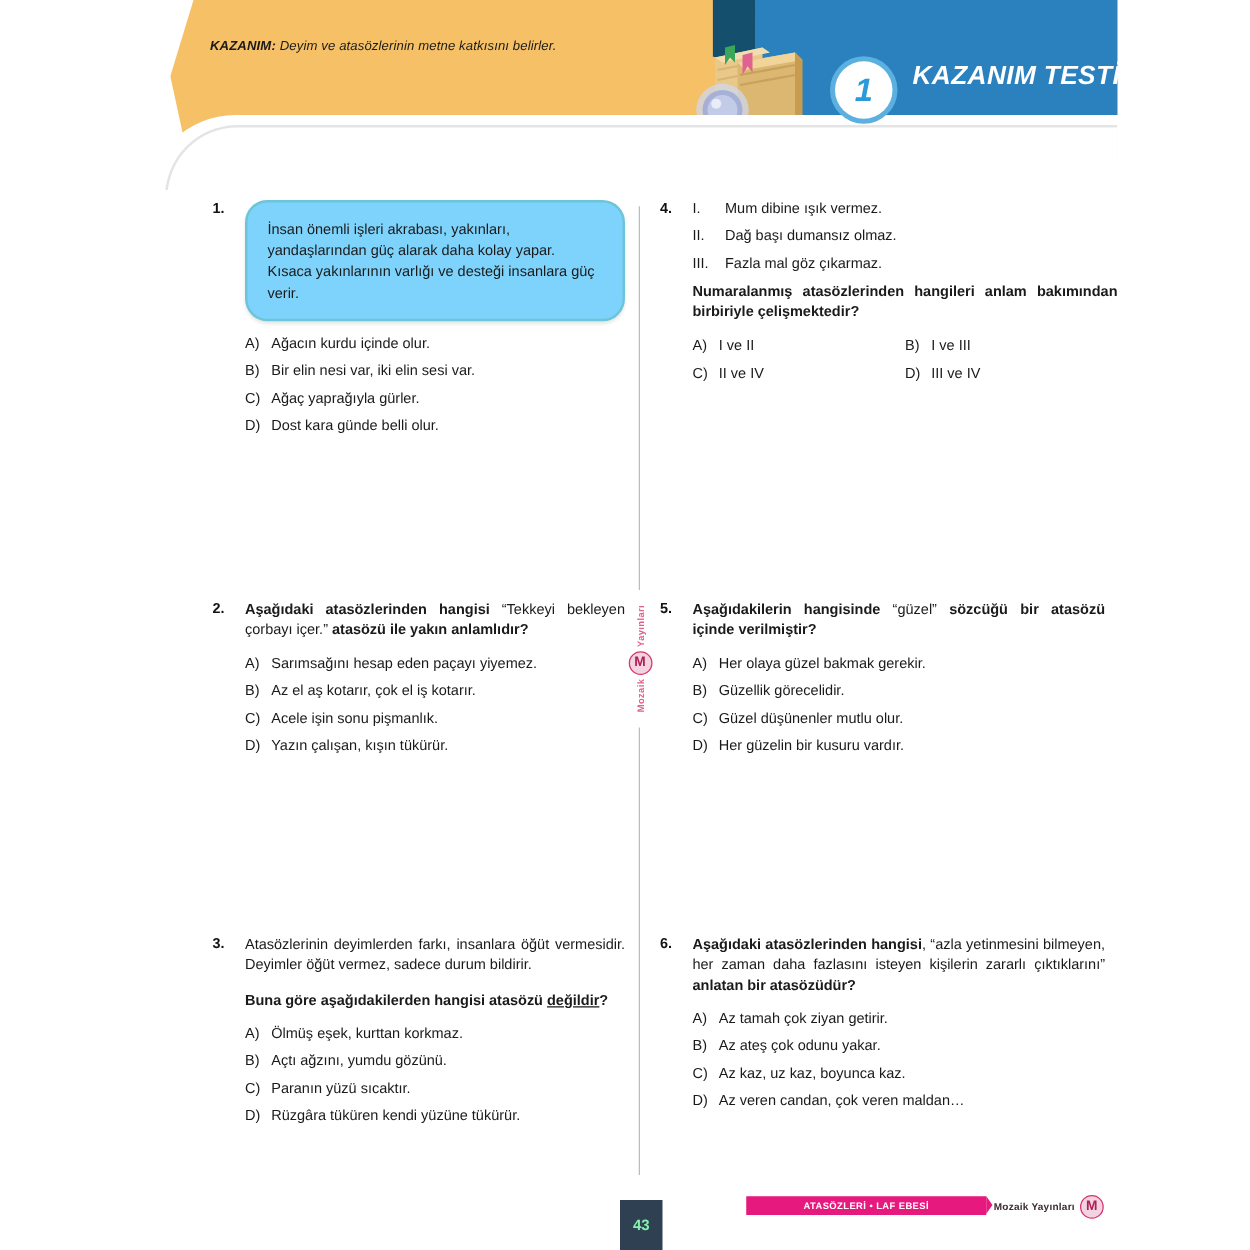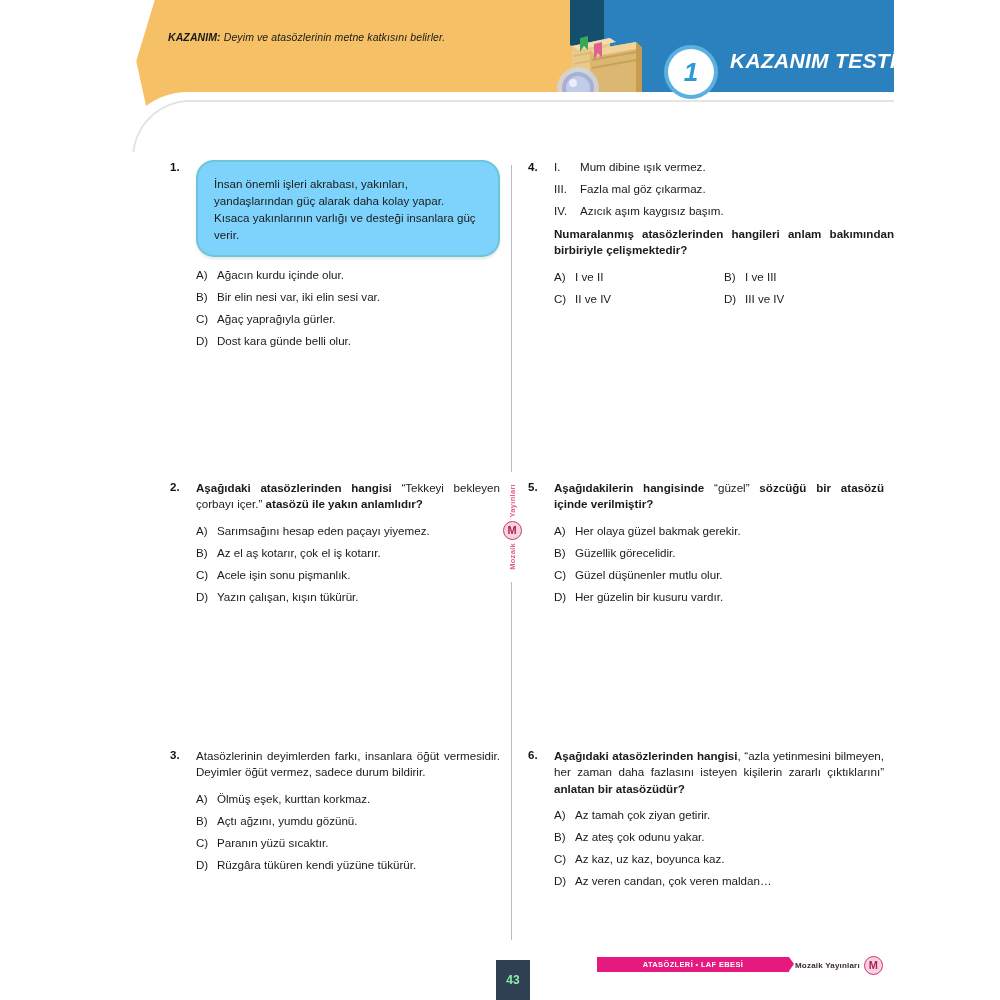--- a/index.html
+++ b/index.html
@@ -292,20 +292,21 @@
           </div>
         </div>
       </div>
     </div>
 
     <div class="q" style="top:748px;">
       <div class="q-row">
         <div class="q-num">3.</div>
         <div class="q-body">
           <div class="stem">Atasözlerinin deyimlerden farkı, insanlara öğüt vermesidir. Deyimler öğüt vermez, sadece durum bildirir.</div>
+          <div class="stem" style="margin-top:12px;"><b>Buna göre aşağıdakilerden hangisi atasözü </b><b><u>değildir</u></b><b>?</b></div>
           <div class="opts">
             <div class="opt">
               <div class="opt-k">A)</div>
               <div class="opt-t">Ölmüş eşek, kurttan korkmaz.</div>
             </div>
             <div class="opt">
               <div class="opt-k">B)</div>
               <div class="opt-t">Açtı ağzını, yumdu gözünü.</div>
             </div>
             <div class="opt">
@@ -327,26 +328,26 @@
     <div class="q" style="top:160px;">
       <div class="q-row">
         <div class="q-num">4.</div>
         <div class="q-body">
           <div>
             <div class="roman">
               <div class="roman-k">I.</div>
               <div class="roman-t">Mum dibine ışık vermez.</div>
             </div>
             <div class="roman">
+              <div class="roman-k">II.</div>
+              <div class="roman-t">Dağ başı dumansız olmaz.</div>
+            </div>
+            <div class="roman">
               <div class="roman-k">III.</div>
               <div class="roman-t">Fazla mal göz çıkarmaz.</div>
-            </div>
-            <div class="roman">
-              <div class="roman-k">IV.</div>
-              <div class="roman-t">Azıcık aşım kaygısız başım.</div>
             </div>
           </div>
           <div class="stem" style="margin-top:4px;"><b>Numaralanmış atasözlerinden hangileri anlam bakımından birbiriyle çelişmektedir?</b></div>
           <div class="opts-grid">
             <div class="grow">
               <div class="gcell">
                 <div class="opt-k">A)</div>
                 <div class="opt-t">I ve II</div>
               </div>
               <div class="gcell">

